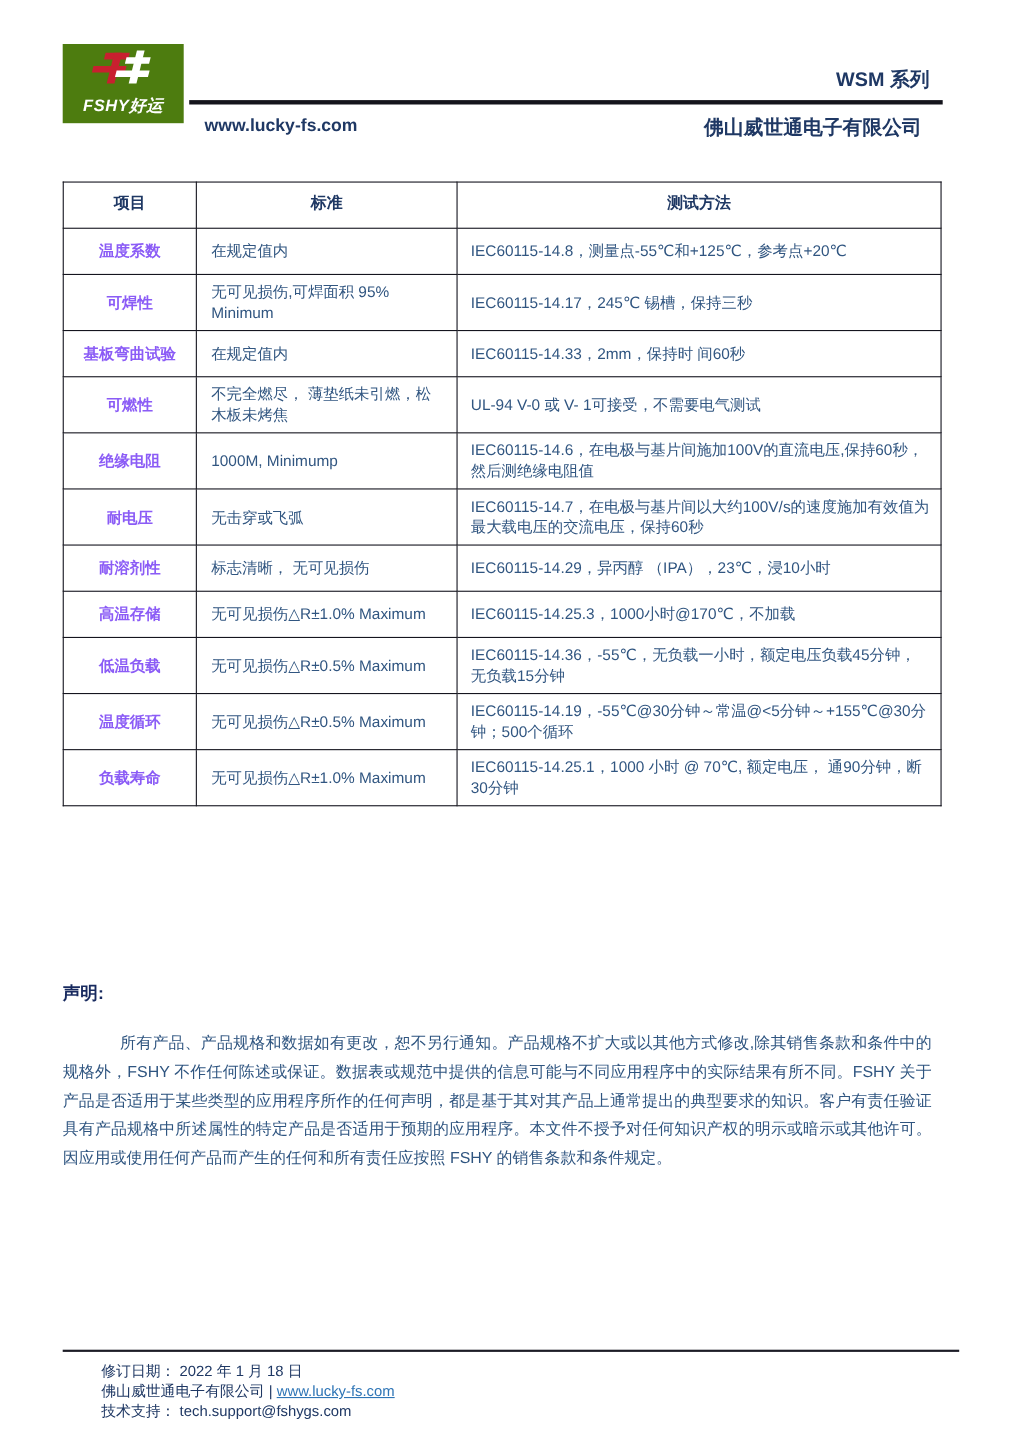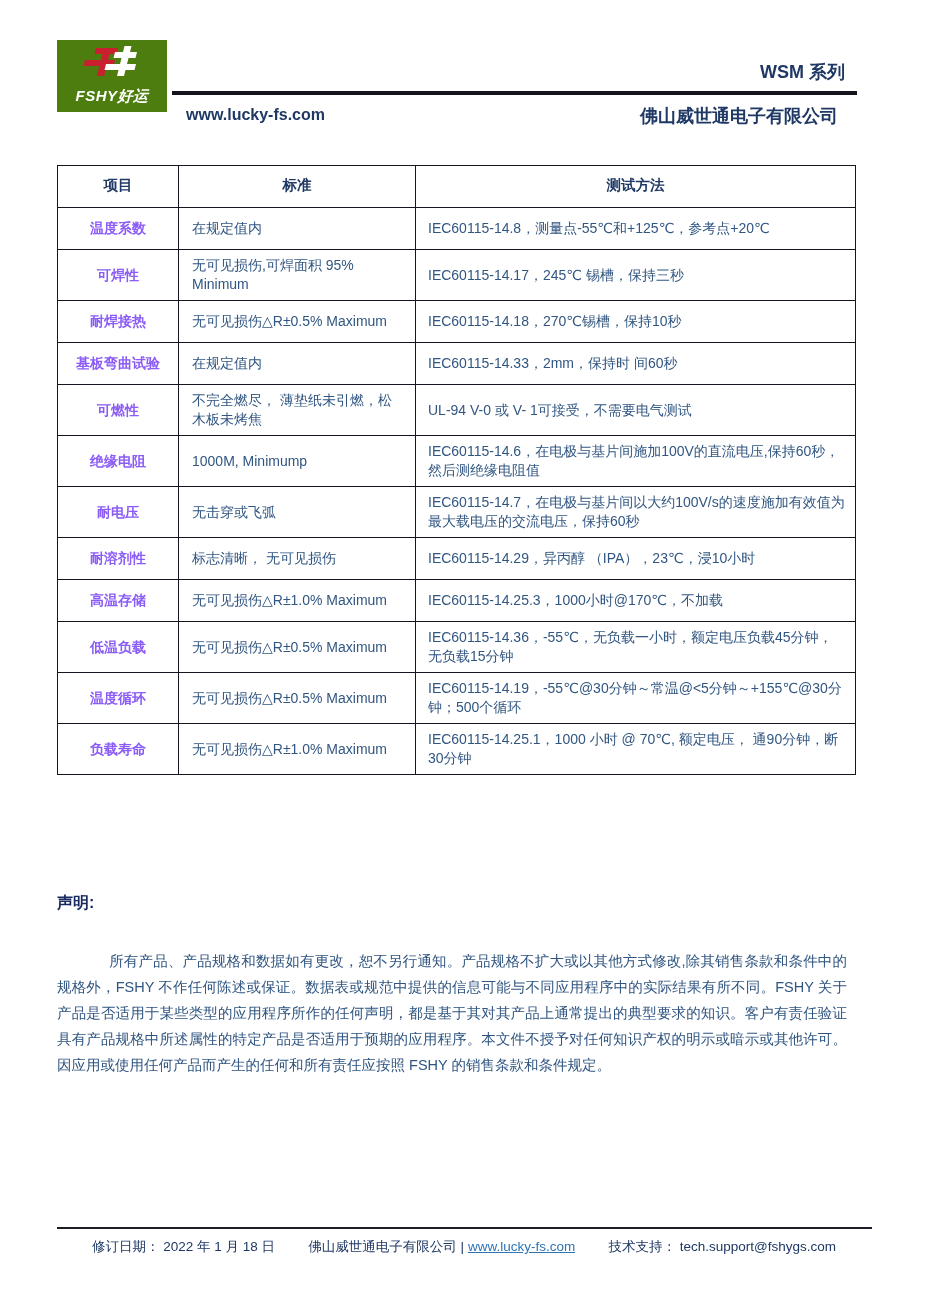--- a/index.html
+++ b/index.html
@@ -58,35 +58,35 @@
     color:#1f3864; font-size:14.5px; font-weight:bold;font-family:Liberation Mono, monospace;
   }
   table.spec td.item {
     text-align:center; font-weight:bold; color:#8b5cf6;
     height:42px;
   }
   table.spec td.std { color:#315681; padding-left:13px; }
   table.spec td.method { color:#315681; padding-left:12px; }
   
   .disclaimer { position:absolute; left:57px; top:893px; width:790px; }
-  .disclaimer-title { font-size:16px; font-weight:bold; color:#17295e; margin-bottom:34px; }
+  .disclaimer-title { font-size:16px; font-weight:bold; color:#17295e; margin-bottom:22px; }
   .disclaimer-body {
     font-size:14.5px; line-height:26px; color:#2f5580;
     text-align:justify; text-indent:3.6em;
   }
   
   .footer-rule {
     position:absolute; left:57px; right:58px; top:1227px;
     height:2px; background:#1c1c26;
   }
   .footer {
     position:absolute; left:57px; right:58px; top:1238px;
     display:flex; justify-content:space-between;
     padding:0 36px 0 35px;
-    font-size:13.5px; color:#1f3864;
+    font-size:13.5px; color:#1f3864;flex-direction:column;
   }
   .footer a { color:#2e75b6; text-decoration:underline; }
   .footer .seg { white-space:nowrap; }
 </style>
 </head>
 <body>
 
 <div class="header">
   <div class="logo">
     <svg width="82" height="46" viewBox="0 0 82 46">
@@ -129,25 +129,20 @@
         <td class="item">温度系数</td>
         <td class="std">在规定值内</td>
         <td class="method">IEC60115-14.8，测量点-55℃和+125℃，参考点+20℃</td>
       </tr>
       <tr>
         <td class="item">可焊性</td>
         <td class="std">无可见损伤,可焊面积 95% Minimum</td>
         <td class="method">IEC60115-14.17，245℃ 锡槽，保持三秒</td>
       </tr>
       <tr>
-        <td class="item">耐焊接热</td>
-        <td class="std">无可见损伤△R±0.5% Maximum</td>
-        <td class="method">IEC60115-14.18，270℃锡槽，保持10秒</td>
-      </tr>
-      <tr>
         <td class="item">基板弯曲试验</td>
         <td class="std">在规定值内</td>
         <td class="method">IEC60115-14.33，2mm，保持时 间60秒</td>
       </tr>
       <tr>
         <td class="item">可燃性</td>
         <td class="std">不完全燃尽， 薄垫纸未引燃，松木板未烤焦</td>
         <td class="method">UL-94 V-0 或 V- 1可接受，不需要电气测试</td>
       </tr>
       <tr>

